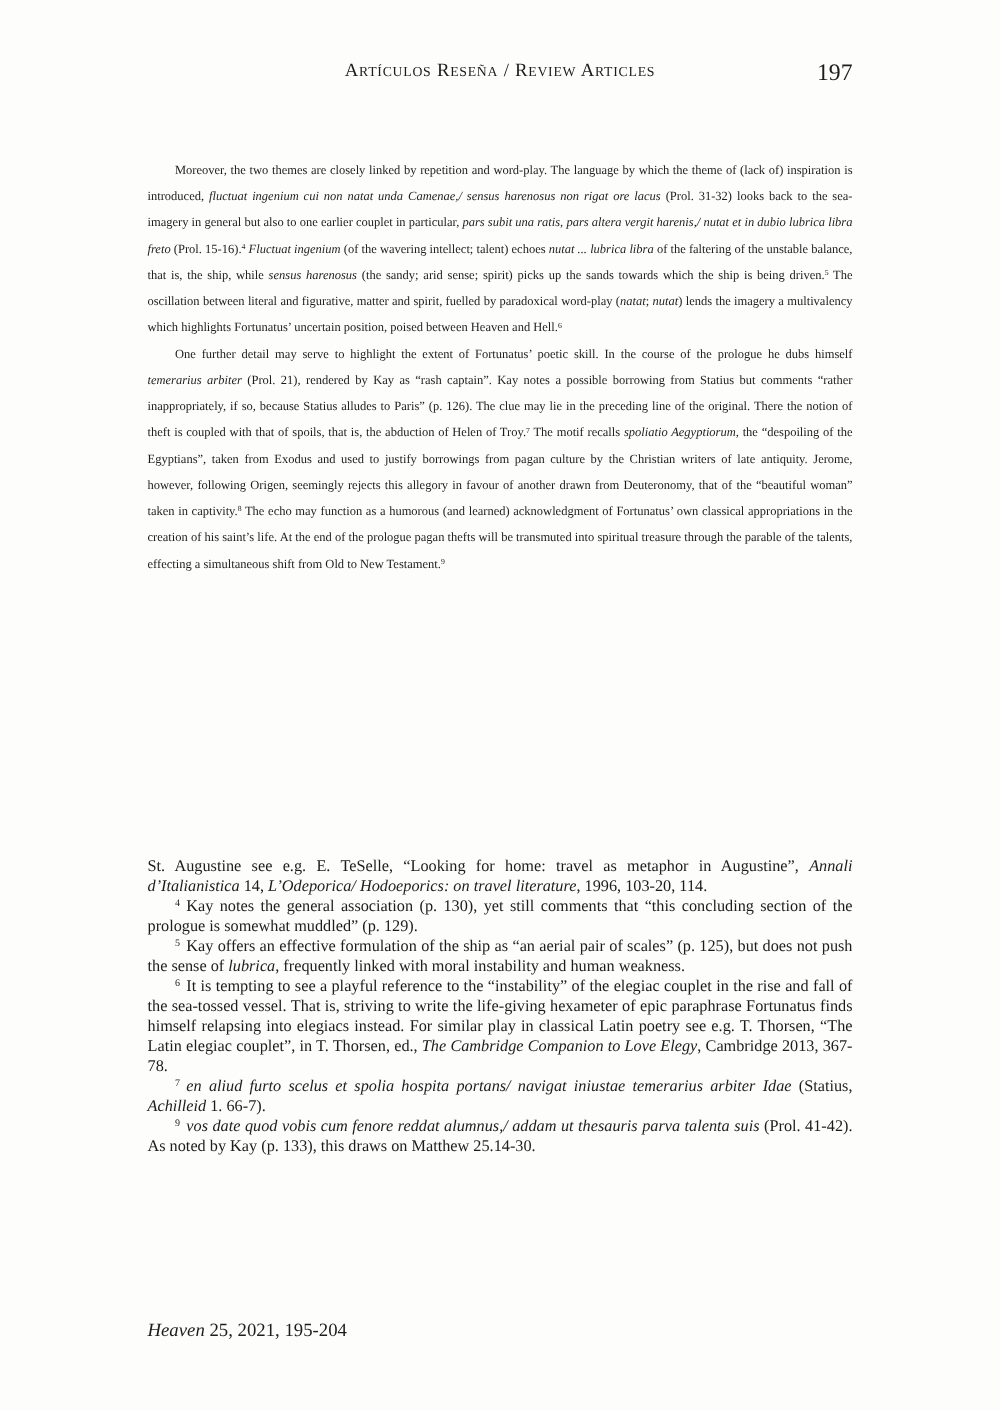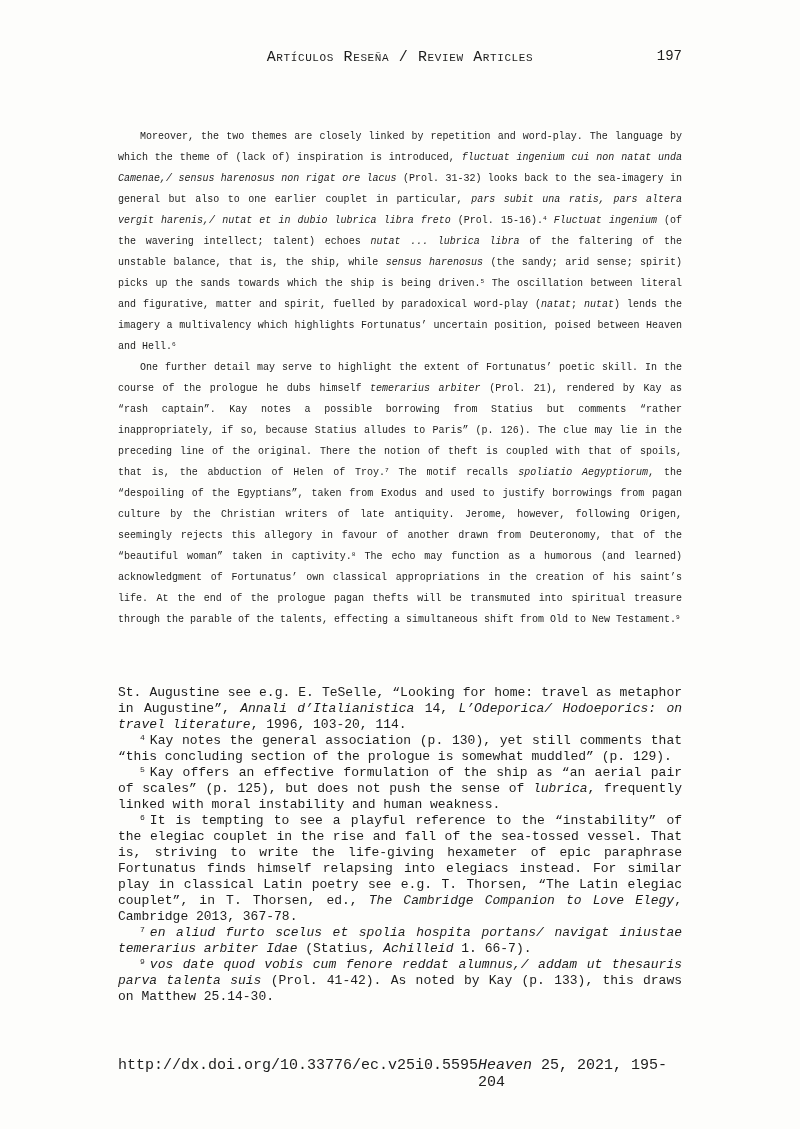--- a/index.html
+++ b/index.html
@@ -5,40 +5,40 @@
   * { box-sizing: border-box; }
   html, body { margin: 0; padding: 0; }
   body { background: #ffffff; }
   .page {
     position: relative;
     width: 800px;
     height: 1129px;
     margin: 0 auto;
     background: #fdfdfb;
     color: #1c1c1c;
-    font-family: Liberation Mono, monospace;
+    font-family: Liberation Serif, serif;
     overflow: hidden;
   }
   .running-head {
     position: absolute;
     top: 48px;
     left: 118px;
     width: 564px;
     text-align: center;
   }
   .head-title {
     font-variant: small-caps;
     letter-spacing: 0.6px;
     font-size: 15px;
   }
   .page-num {
     position: absolute;
     right: 0;
     top: 0;
-    font-size: 14px;
+    font-size: 19px;
   }
   .body-text {
     position: absolute;
     top: 126px;
     left: 118px;
     width: 564px;
     font-size: 10px;
     line-height: 21px;
     text-align: justify;
   }
@@ -92,17 +92,16 @@
   <div class="footnotes">
     <p class="no-indent">St. Augustine see e.g. E. TeSelle, “Looking for home: travel as metaphor in Augustine”, <em>Annali d’Italianistica</em> 14, <em>L’Odeporica/ Hodoeporics: on travel literature</em>, 1996, 103-20, 114.</p>
     <p><sup>4</sup>Kay notes the general association (p. 130), yet still comments that “this concluding section of the prologue is somewhat muddled” (p. 129).</p>
     <p><sup>5</sup>Kay offers an effective formulation of the ship as “an aerial pair of scales” (p. 125), but does not push the sense of <em>lubrica</em>, frequently linked with moral instability and human weakness.</p>
     <p><sup>6</sup>It is tempting to see a playful reference to the “instability” of the elegiac couplet in the rise and fall of the sea-tossed vessel. That is, striving to write the life-giving hexameter of epic paraphrase Fortunatus finds himself relapsing into elegiacs instead. For similar play in classical Latin poetry see e.g. T. Thorsen, “The Latin elegiac couplet”, in T. Thorsen, ed., <em>The Cambridge Companion to Love Elegy</em>, Cambridge 2013, 367-78.</p>
     <p><sup>7</sup><em>en aliud furto scelus et spolia hospita portans/ navigat iniustae temerarius arbiter Idae</em> (Statius, <em>Achilleid</em> 1. 66-7).</p>
     <p><sup>9</sup><em>vos date quod vobis cum fenore reddat alumnus,/ addam ut thesauris parva talenta suis</em> (Prol. 41-42). As noted by Kay (p. 133), this draws on Matthew 25.14-30.</p>
   </div>
 
   <div class="footer">
-    <span class="doi">http://dx.doi.org/10.33776/ec.v25i0.5595</span>
     <span class="journal-ref"><em>Heaven</em> 25, 2021, 195-204</span>
   </div>
 
 </div>
 
 </body></html>

